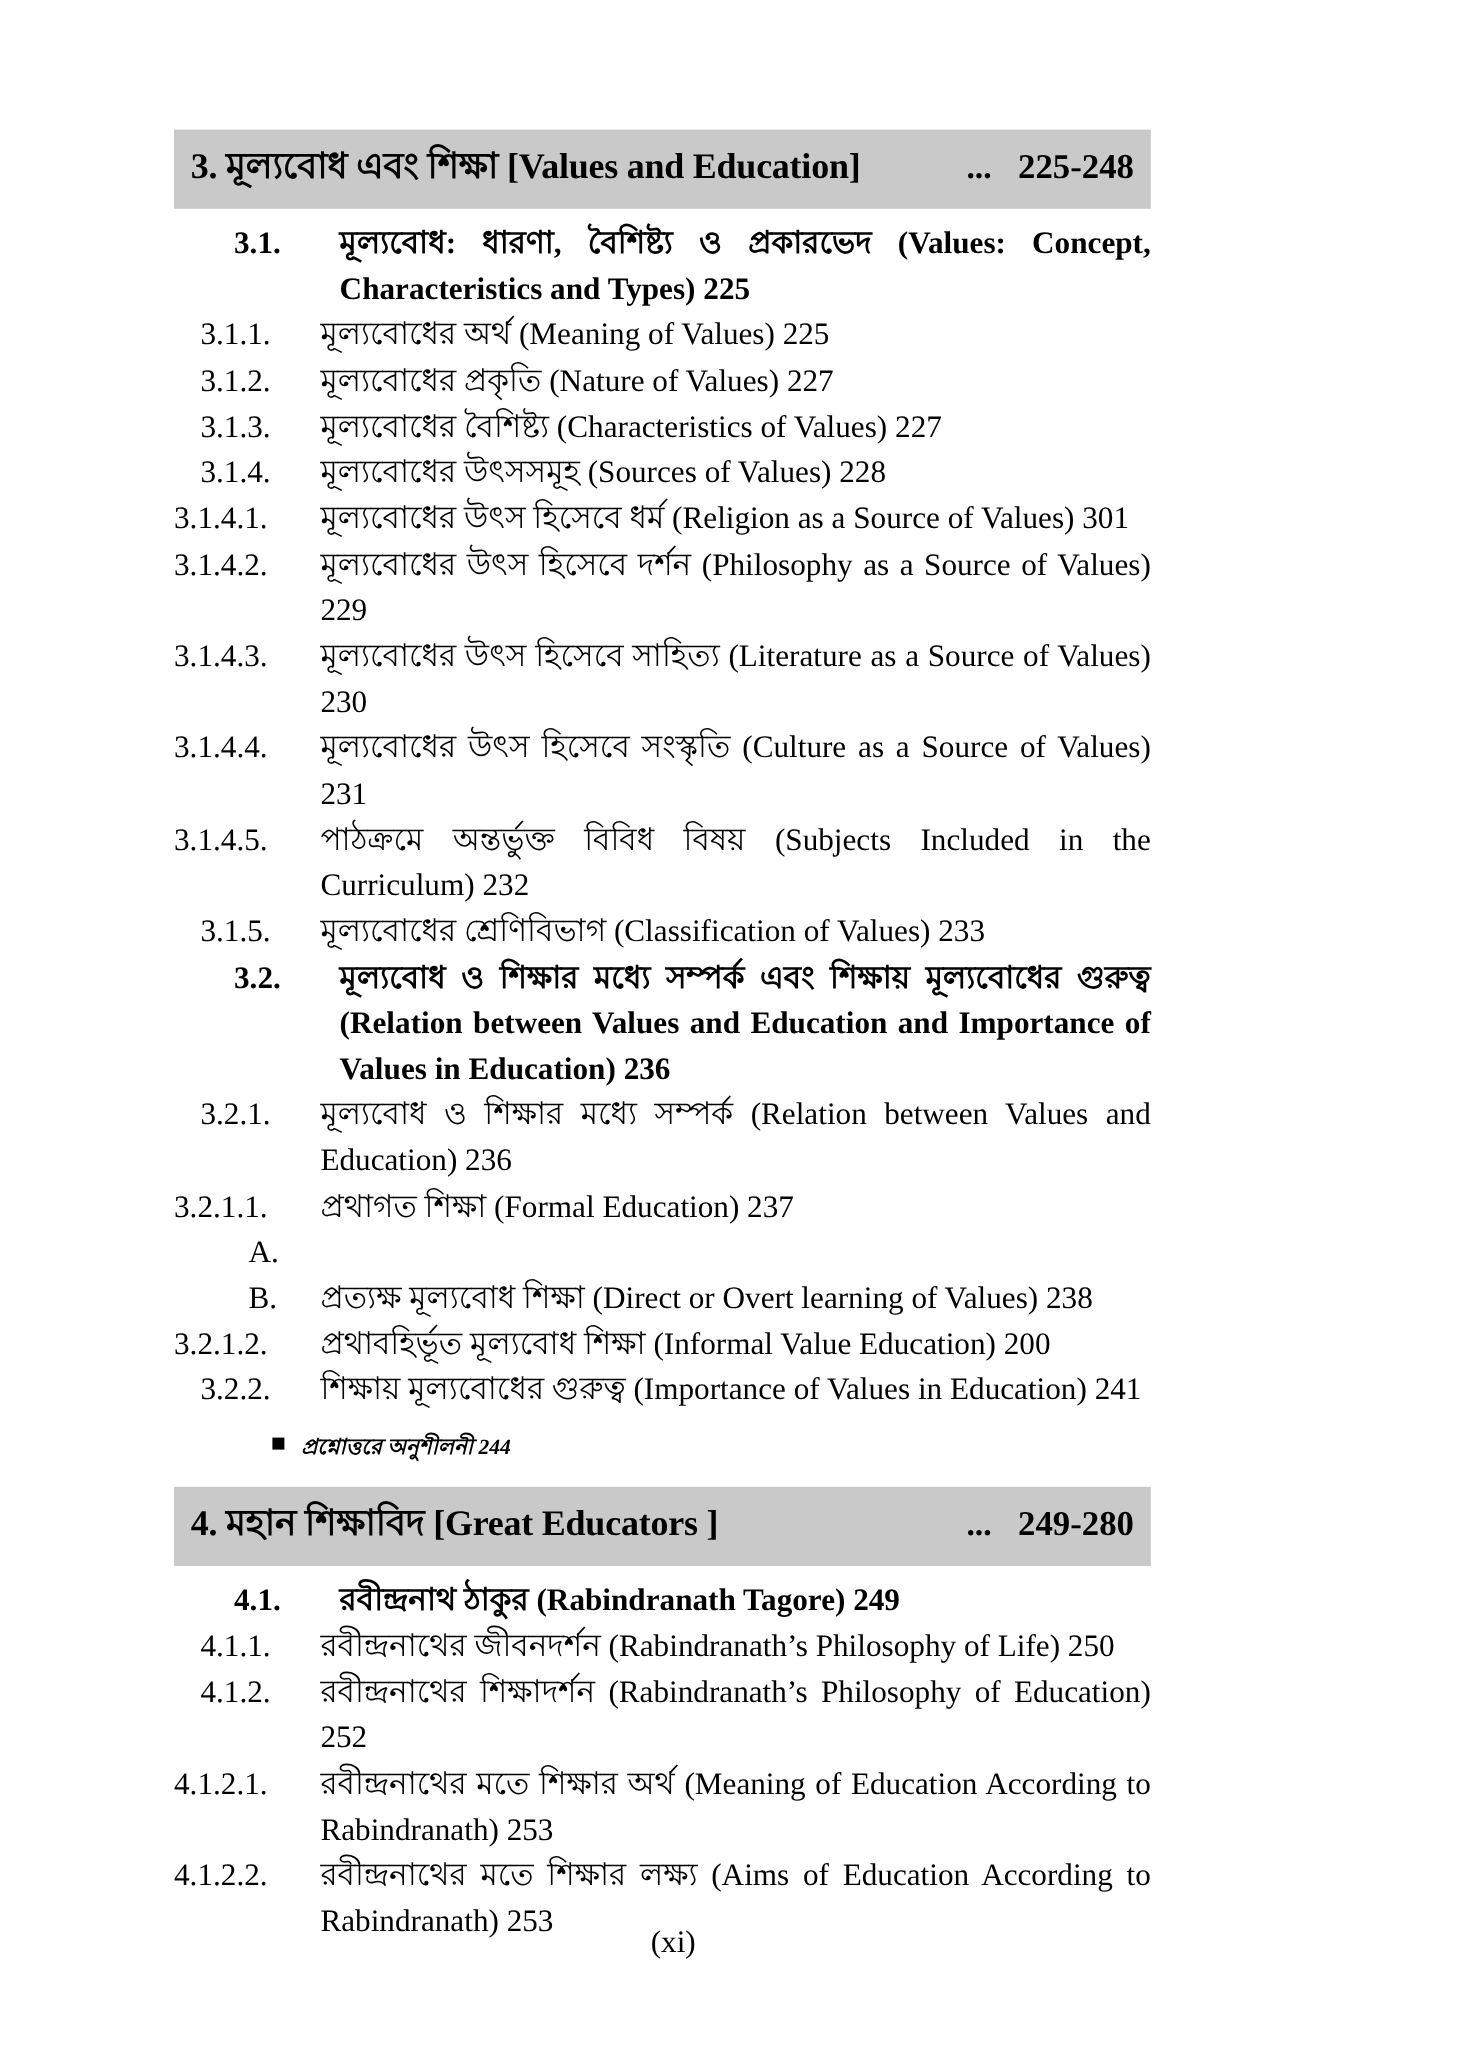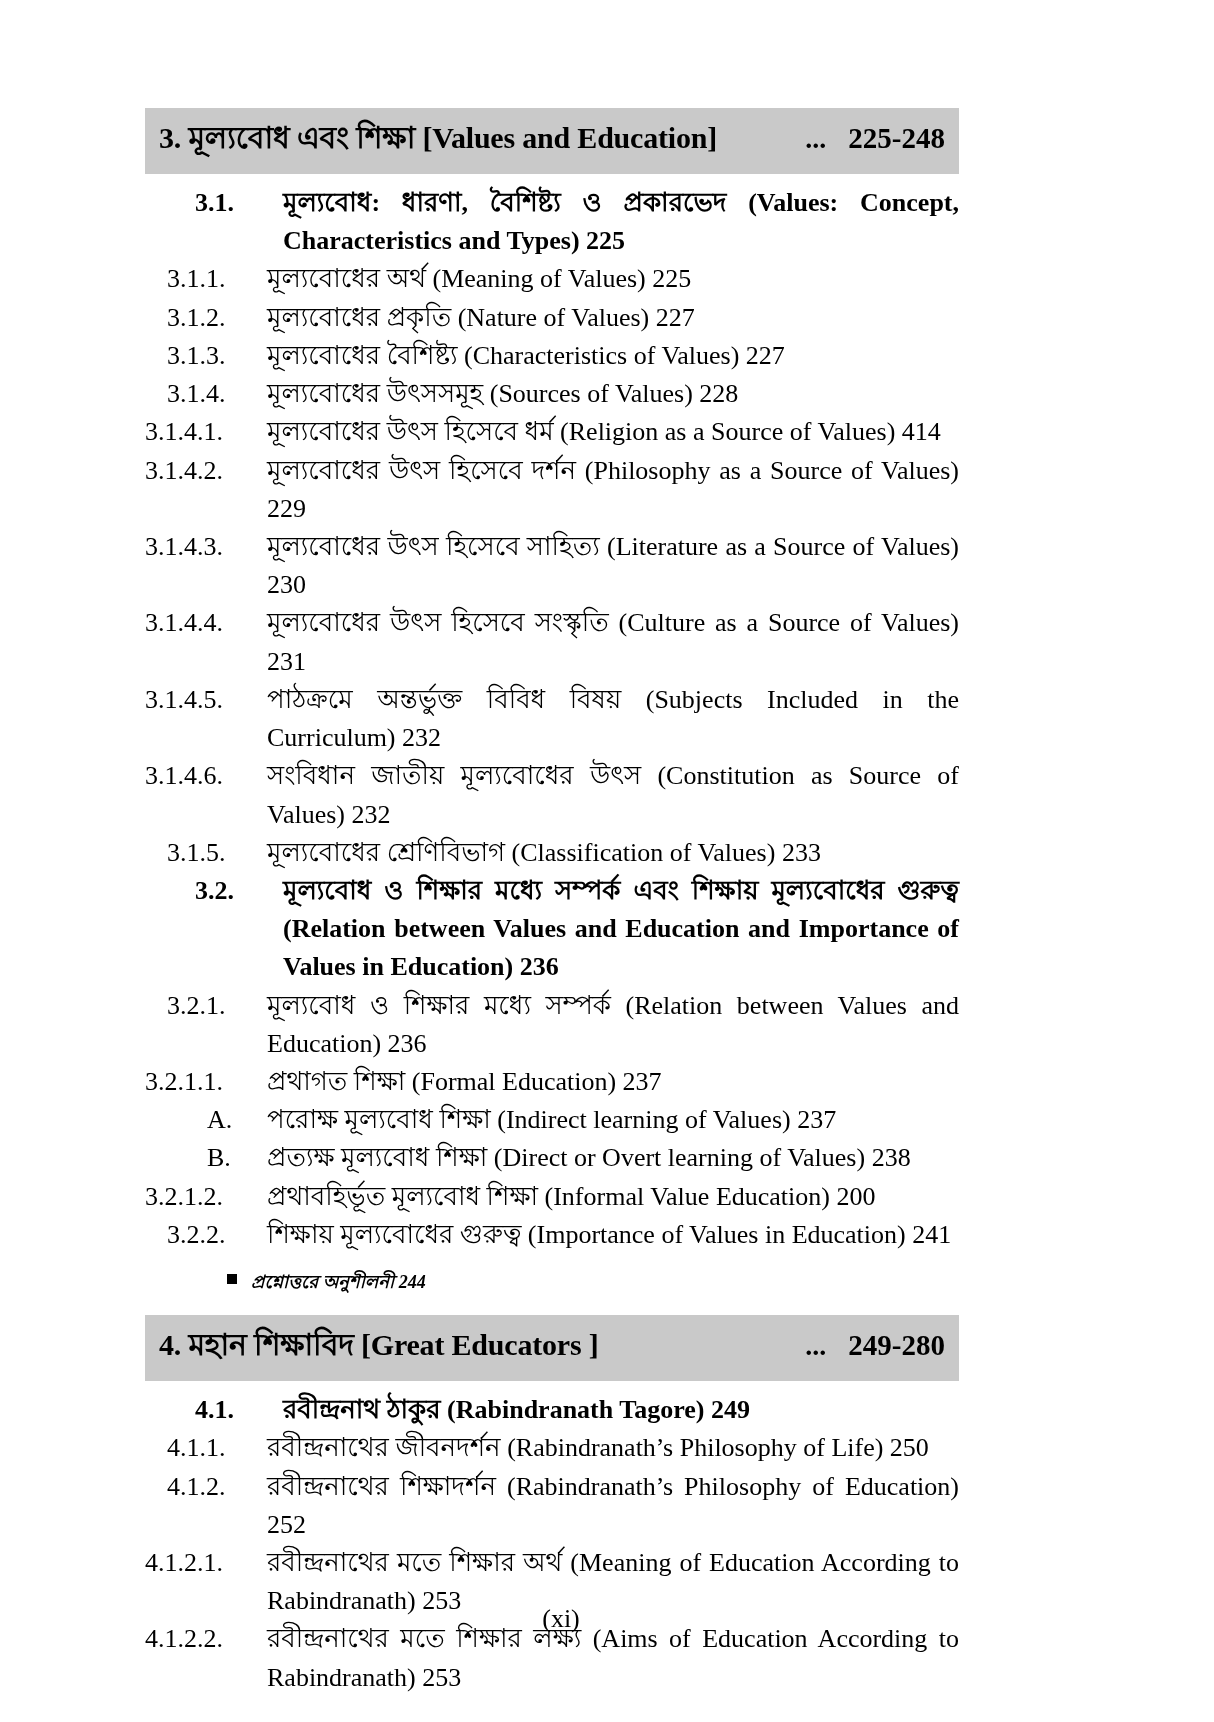--- a/index.html
+++ b/index.html
@@ -148,61 +148,56 @@
           <div class="entry lvl-b">
             <span class="num">3.1.3.</span>
             <span class="txt">মূল্যবোধের বৈশিষ্ট্য (Characteristics of Values) 227</span>
           </div>
           <div class="entry lvl-b">
             <span class="num">3.1.4.</span>
             <span class="txt">মূল্যবোধের উৎসসমূহ (Sources of Values) 228</span>
           </div>
           <div class="entry lvl-a">
             <span class="num">3.1.4.1.</span>
-            <span class="txt">মূল্যবোধের উৎস হিসেবে ধর্ম (Religion as a Source of Values) 414</span>
+            <span class="txt">মূল্যবোধের উৎস হিসেবে ধর্ম (Religion as a Source of Values) 301</span>
           </div>
           <div class="entry lvl-a">
             <span class="num">3.1.4.2.</span>
             <span class="txt">মূল্যবোধের উৎস হিসেবে দর্শন (Philosophy as a Source of Values) 229</span>
           </div>
           <div class="entry lvl-a">
             <span class="num">3.1.4.3.</span>
             <span class="txt">মূল্যবোধের উৎস হিসেবে সাহিত্য (Literature as a Source of Values) 230</span>
           </div>
           <div class="entry lvl-a">
             <span class="num">3.1.4.4.</span>
             <span class="txt">মূল্যবোধের উৎস হিসেবে সংস্কৃতি (Culture as a Source of Values) 231</span>
           </div>
           <div class="entry lvl-a">
             <span class="num">3.1.4.5.</span>
             <span class="txt">পাঠক্রমে অন্তর্ভুক্ত বিবিধ বিষয় (Subjects Included in the Curriculum) 232</span>
-          </div>
-          <div class="entry lvl-a">
-            <span class="num">3.1.4.6.</span>
-            <span class="txt">সংবিধান জাতীয় মূল্যবোধের উৎস (Constitution as Source of Values) 232</span>
           </div>
           <div class="entry lvl-b">
             <span class="num">3.1.5.</span>
             <span class="txt">মূল্যবোধের শ্রেণিবিভাগ (Classification of Values) 233</span>
           </div>
           <div class="entry lvl-c bold">
             <span class="num">3.2.</span>
             <span class="txt">মূল্যবোধ ও শিক্ষার মধ্যে সম্পর্ক এবং শিক্ষায় মূল্যবোধের গুরুত্ব (Relation between Values and Education and  Importance of Values in Education) 236</span>
           </div>
           <div class="entry lvl-b">
             <span class="num">3.2.1.</span>
             <span class="txt">মূল্যবোধ ও শিক্ষার মধ্যে সম্পর্ক (Relation between Values and Education)  236</span>
           </div>
           <div class="entry lvl-a">
             <span class="num">3.2.1.1.</span>
             <span class="txt">প্রথাগত শিক্ষা (Formal Education) 237</span>
           </div>
           <div class="entry lvl-d">
             <span class="num">A.</span>
-            <span class="txt">পরোক্ষ মূল্যবোধ শিক্ষা (Indirect learning of Values) 237</span>
           </div>
           <div class="entry lvl-d">
             <span class="num">B.</span>
             <span class="txt">প্রত্যক্ষ মূল্যবোধ শিক্ষা (Direct or Overt learning of Values) 238</span>
           </div>
           <div class="entry lvl-a">
             <span class="num">3.2.1.2.</span>
             <span class="txt">প্রথাবহির্ভূত মূল্যবোধ শিক্ষা (Informal Value Education) 200</span>
           </div>
           <div class="entry lvl-b">

